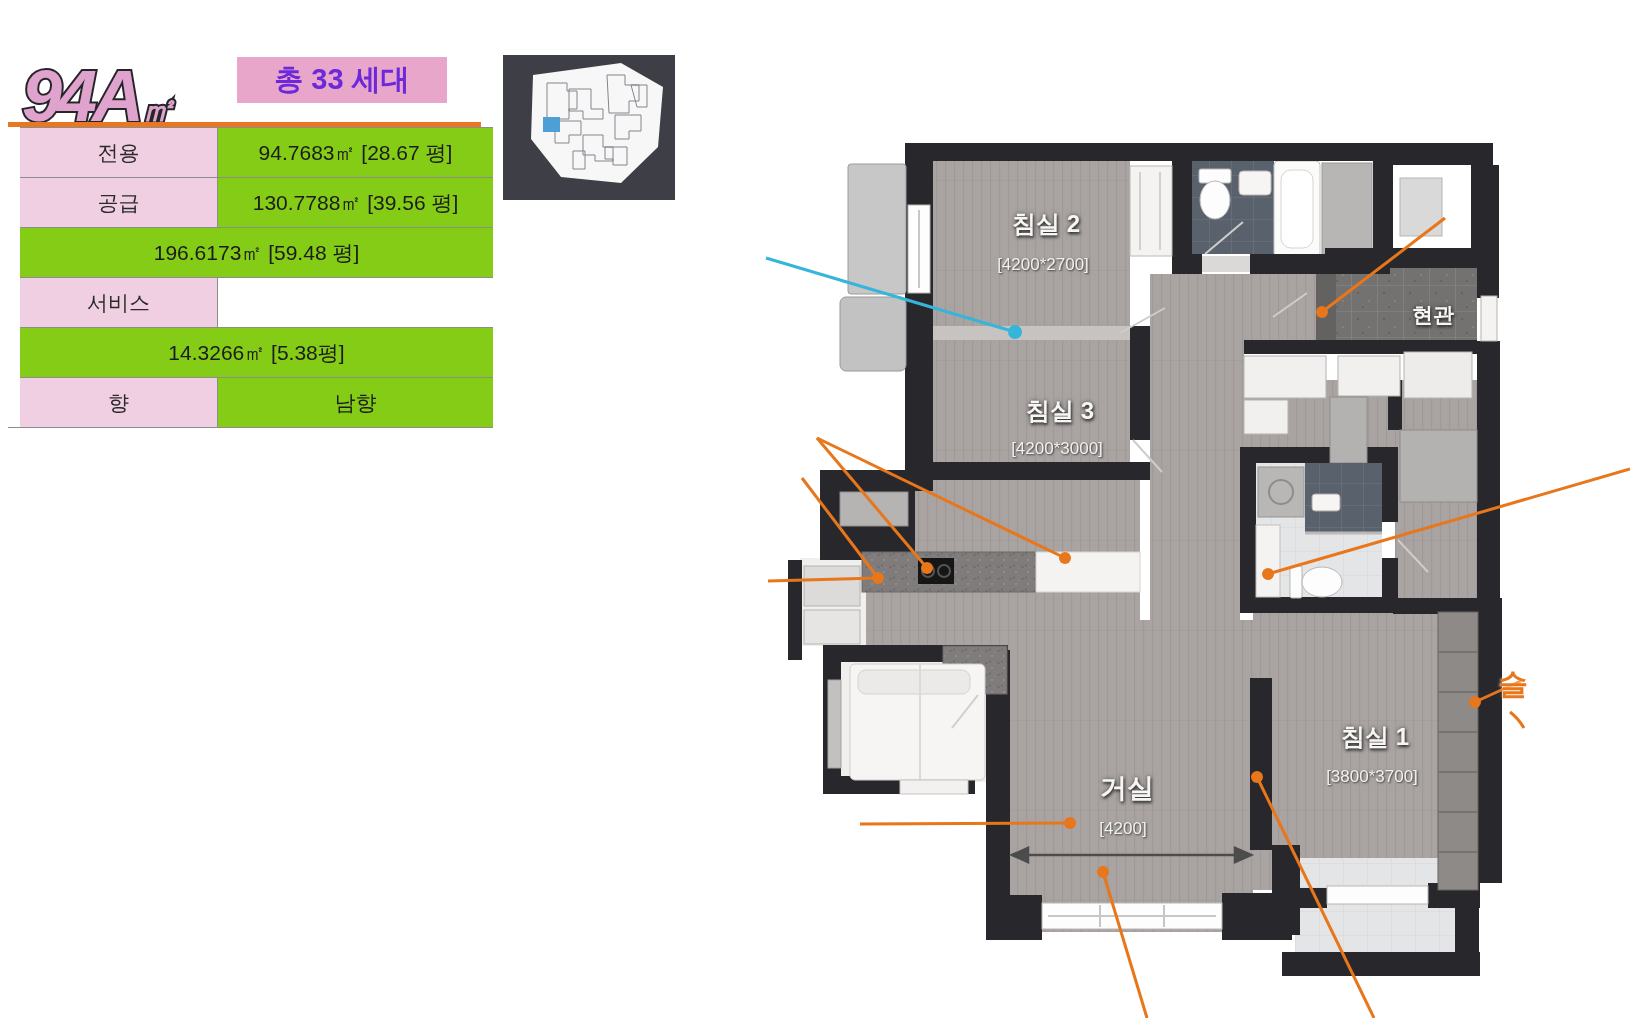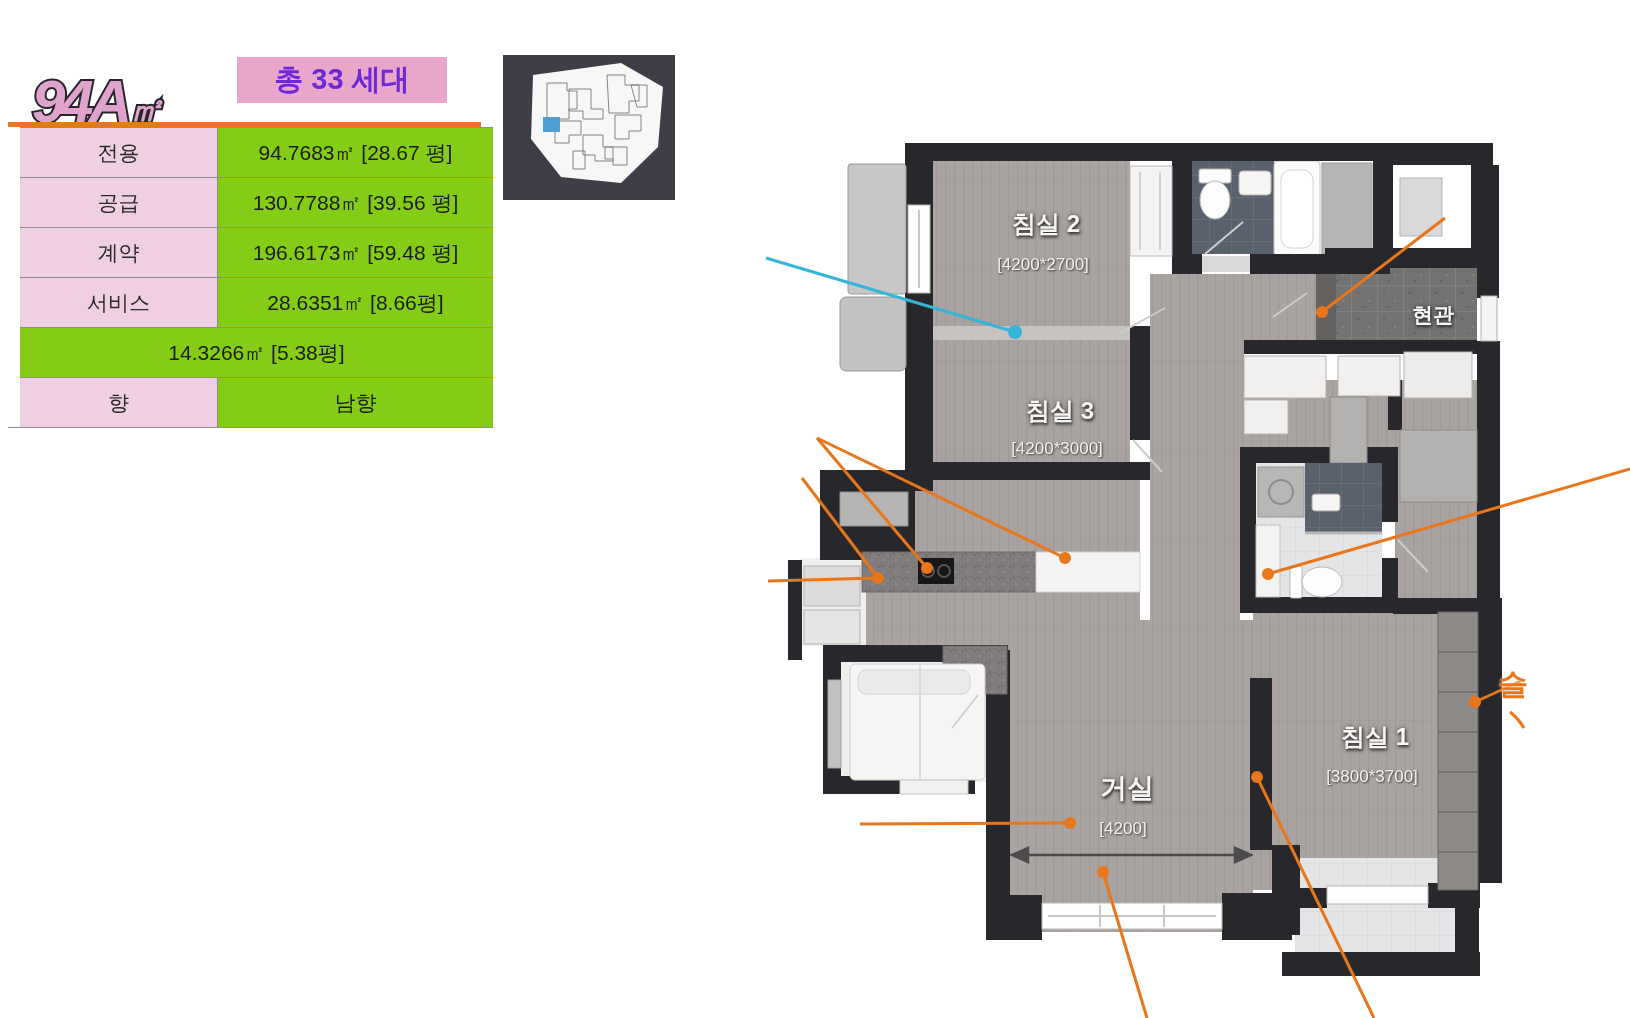--- a/index.html
+++ b/index.html
@@ -6,21 +6,21 @@
   body{
     width:1630px;height:1018px;position:relative;background:#ffffff;
     font-family:"Liberation Sans","DejaVu Sans",sans-serif;overflow:hidden;
   }
   
   .plan-title{
     position:absolute;left:22px;top:30px;height:100px;display:flex;align-items:flex-end;
     font-style:italic;font-weight:bold;color:#dfa3cd;
     -webkit-text-stroke:4px #26262a;paint-order:stroke fill;letter-spacing:-5px;
   }
-  .plan-title .big{font-size:60px;line-height:0.95;margin-left:10px;}
+  .plan-title .big{font-size:72px;line-height:0.95;}
   .plan-title .unit{font-size:34px;line-height:1;margin-left:2px;margin-bottom:4px;letter-spacing:0;}
   .badge{
     position:absolute;left:237px;top:57px;width:210px;height:46px;background:#e9a6cb;
     display:flex;align-items:center;justify-content:center;
     font-size:29px;font-weight:bold;color:#6d28d9;letter-spacing:0px;
   }
   .divider{position:absolute;left:8px;top:122px;width:473px;height:5px;background:#e87722;}
   .info-table{
     position:absolute;left:8px;top:127px;width:473px;border-bottom:1px solid #8d8d8d;padding-left:12px;
   }
@@ -51,26 +51,24 @@
 <div class="info-table">
   <div class="info-row">
       <div class="cell-l">전용</div>
       <div class="cell-r">94.7683㎡ [28.67 평]</div>
     </div>
   <div class="info-row">
       <div class="cell-l">공급</div>
       <div class="cell-r">130.7788㎡ [39.56 평]</div>
     </div>
   <div class="info-row">
-      <div class="cell-l">계약</div>
       <div class="cell-r">196.6173㎡ [59.48 평]</div>
     </div>
   <div class="info-row">
       <div class="cell-l">서비스</div>
-      <div class="cell-r">28.6351㎡ [8.66평]</div>
     </div>
   <div class="info-row">
       <div class="cell-r">14.3266㎡ [5.38평]</div>
     </div>
   <div class="info-row">
       <div class="cell-l">향</div>
       <div class="cell-r">남향</div>
     </div>
 </div>
 

